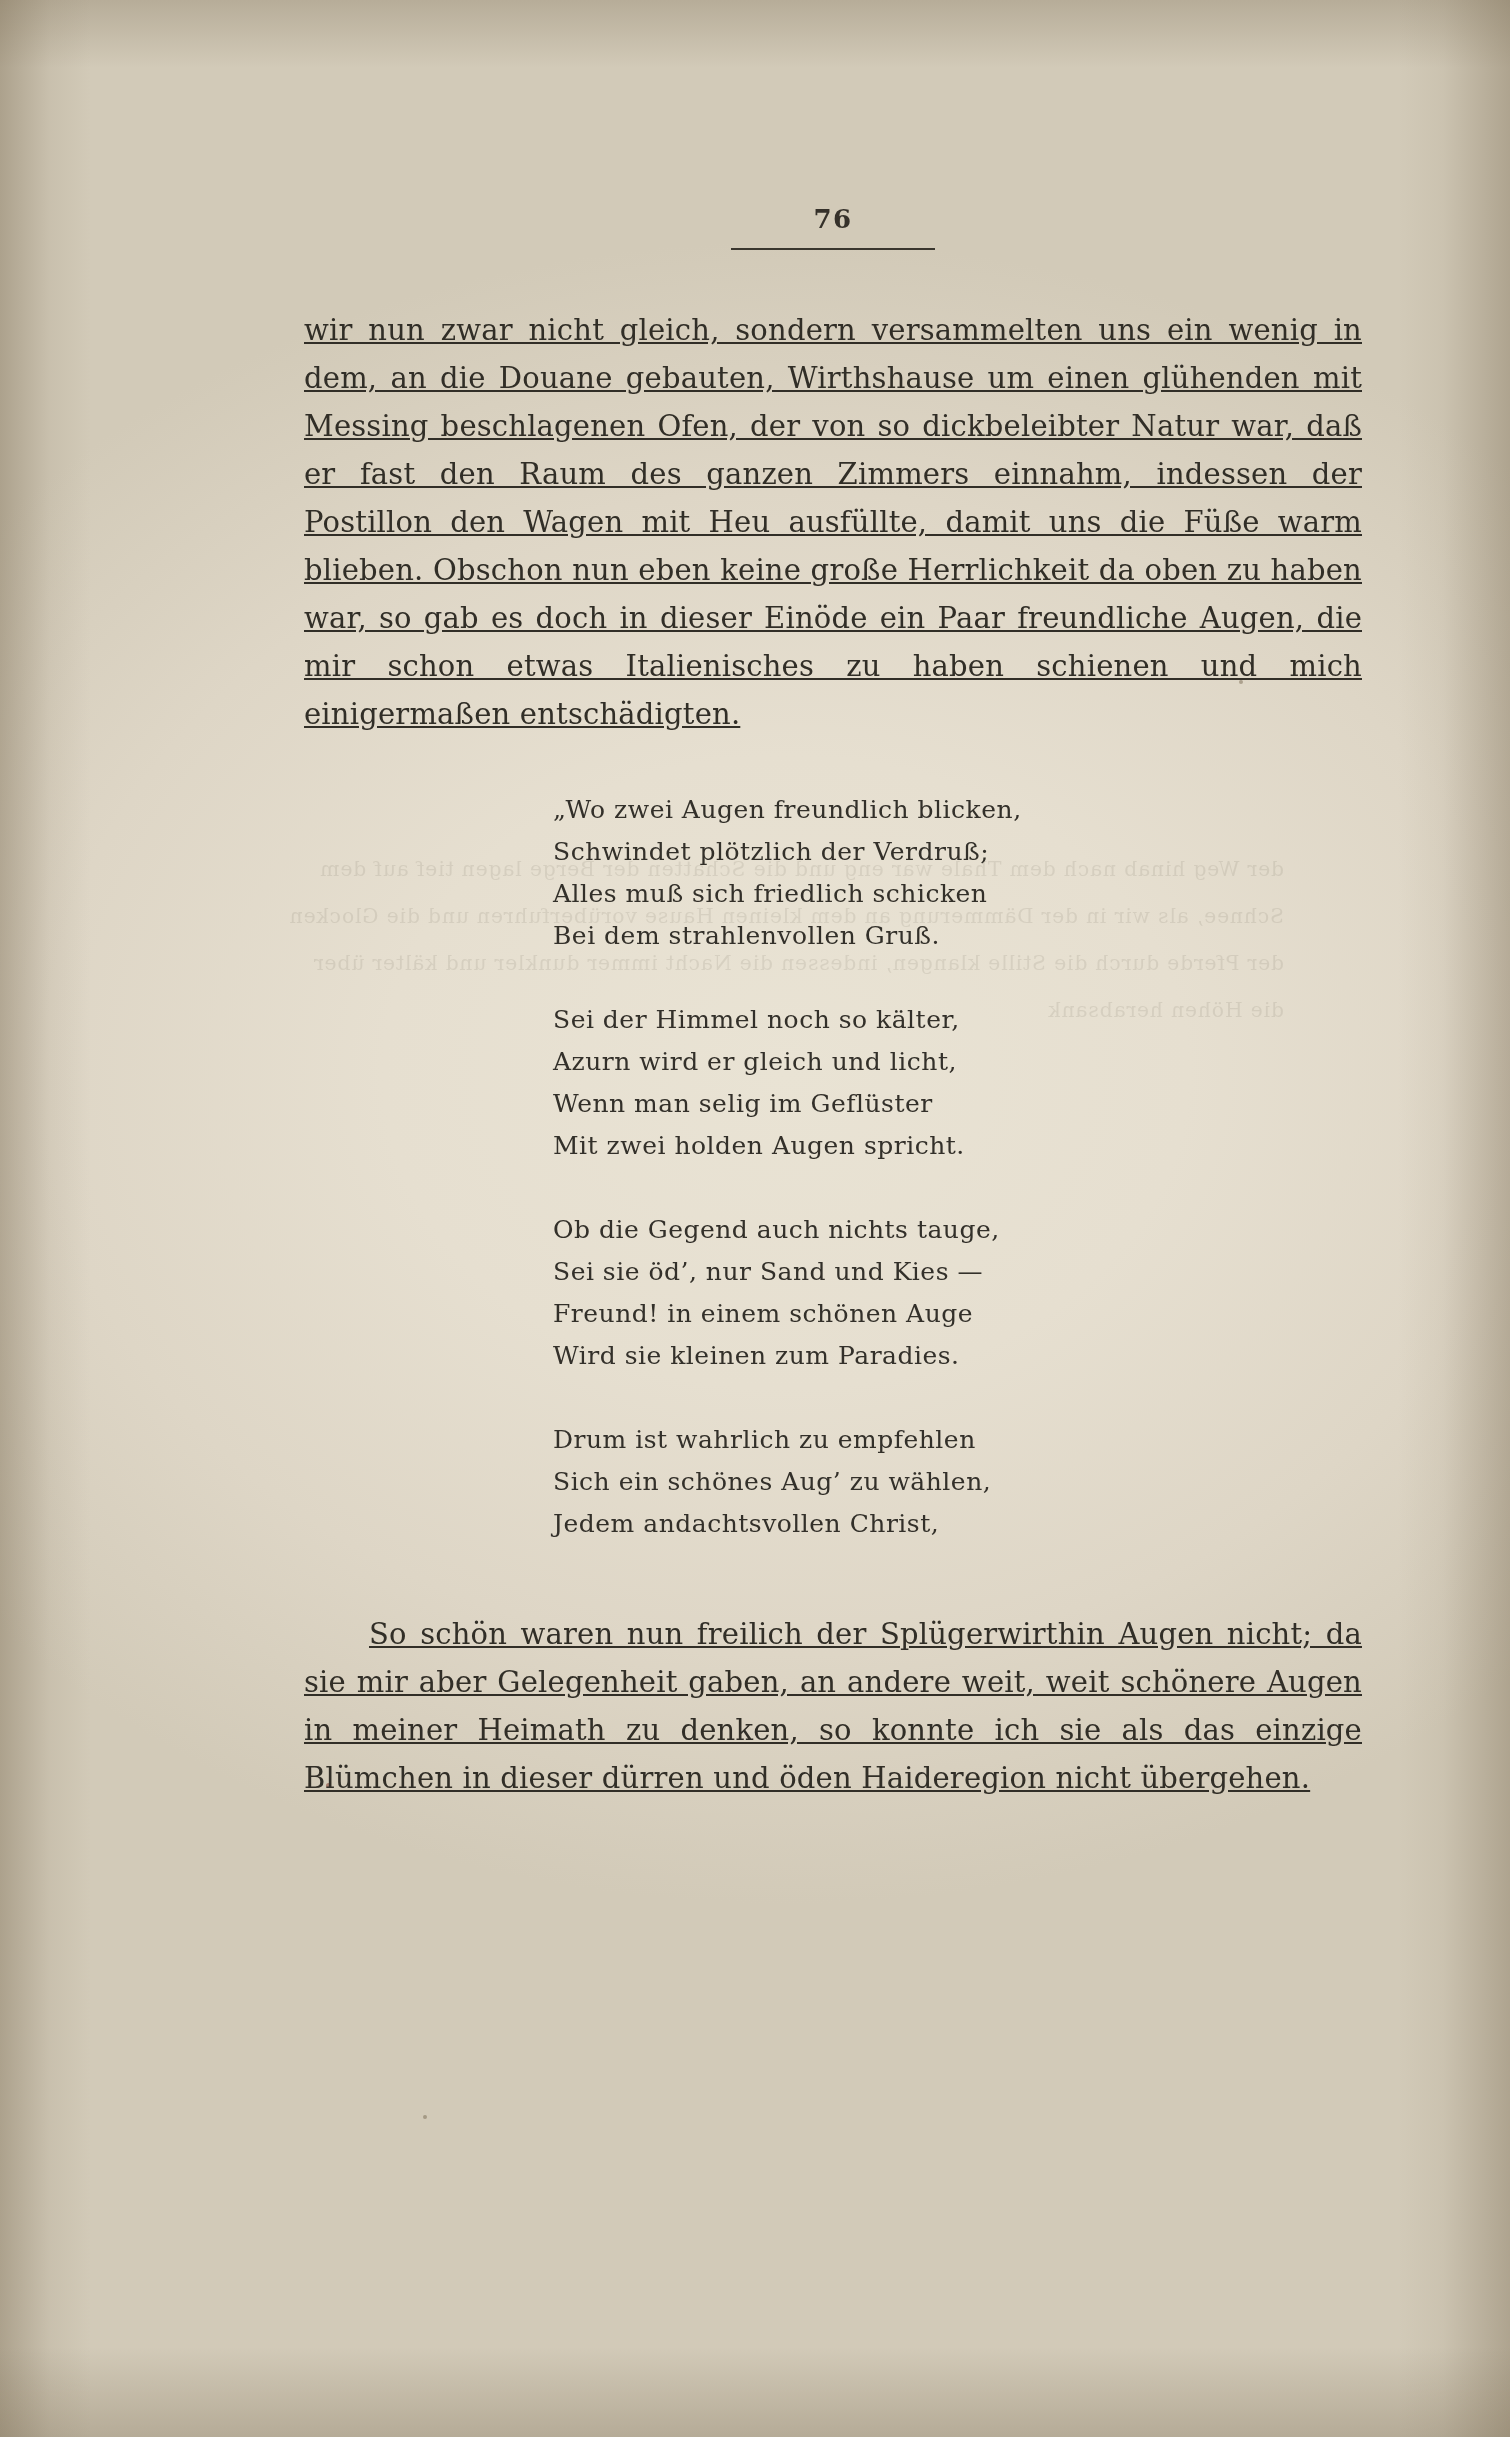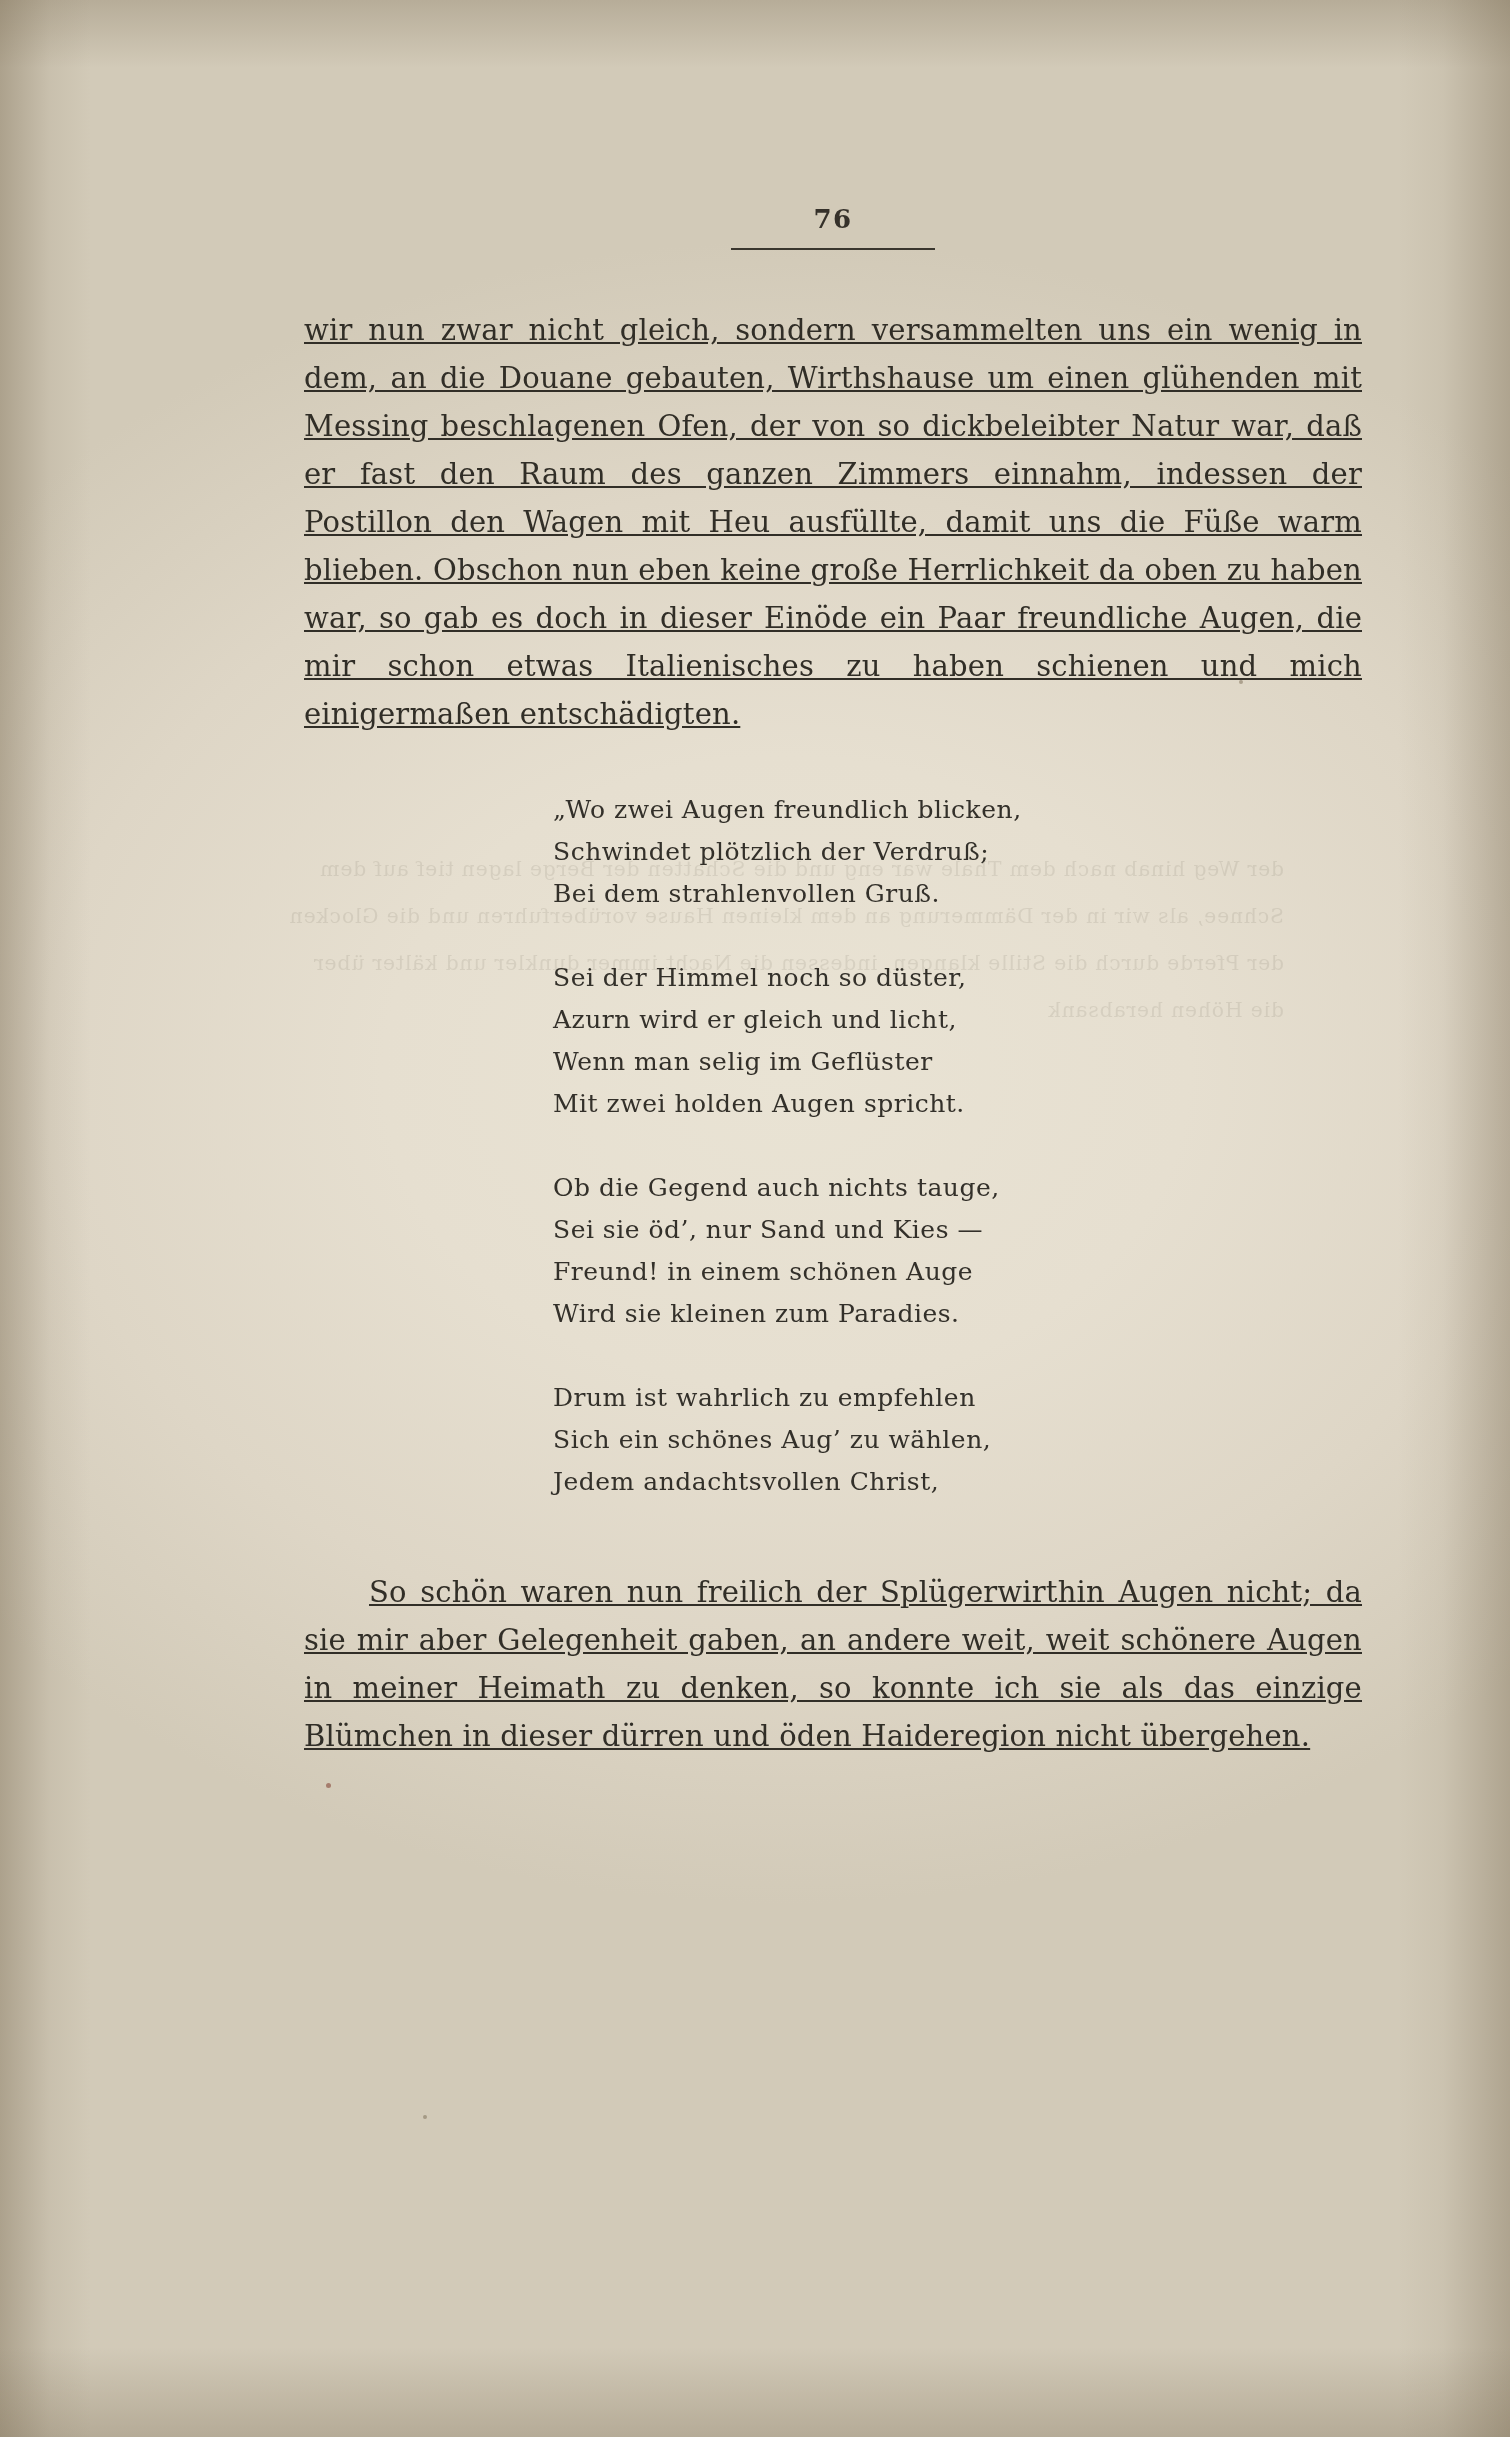--- a/index.html
+++ b/index.html
@@ -160,25 +160,26 @@
     <div class="folio">76</div>
     <div class="rule"></div>
 
     <p class="para">wir nun zwar nicht gleich, sondern versammelten uns ein wenig in dem, an die Douane gebauten, Wirthshause um einen glühenden mit Messing beschlagenen Ofen, der von so dickbeleibter Natur war, daß er fast den Raum des ganzen Zimmers einnahm, indessen der Postillon den Wagen mit Heu ausfüllte, damit uns die Füße warm blieben. Obschon nun eben keine große Herrlichkeit da oben zu haben war, so gab es doch in dieser Einöde ein Paar freundliche Augen, die mir schon etwas Italienisches zu haben schienen und mich einigermaßen entschädigten.</p>
 
     <div class="poem">
 
       <div class="stanza">
         <div class="line">„Wo zwei Augen freundlich blicken,</div>
         <div class="line">Schwindet plötzlich der Verdruß;</div>
+        <div class="line">Alles muß sich friedlich schicken</div>
         <div class="line">Bei dem strahlenvollen Gruß.</div>
       </div>
 
       <div class="stanza">
-        <div class="line">Sei der Himmel noch so düster,</div>
+        <div class="line">Sei der Himmel noch so kälter,</div>
         <div class="line">Azurn wird er gleich und licht,</div>
         <div class="line">Wenn man selig im Geflüster</div>
         <div class="line">Mit zwei holden Augen spricht.</div>
       </div>
 
       <div class="stanza">
         <div class="line">Ob die Gegend auch nichts tauge,</div>
         <div class="line">Sei sie öd’, nur Sand und Kies —</div>
         <div class="line">Freund! in einem schönen Auge</div>
         <div class="line">Wird sie kleinen zum Paradies.</div>

